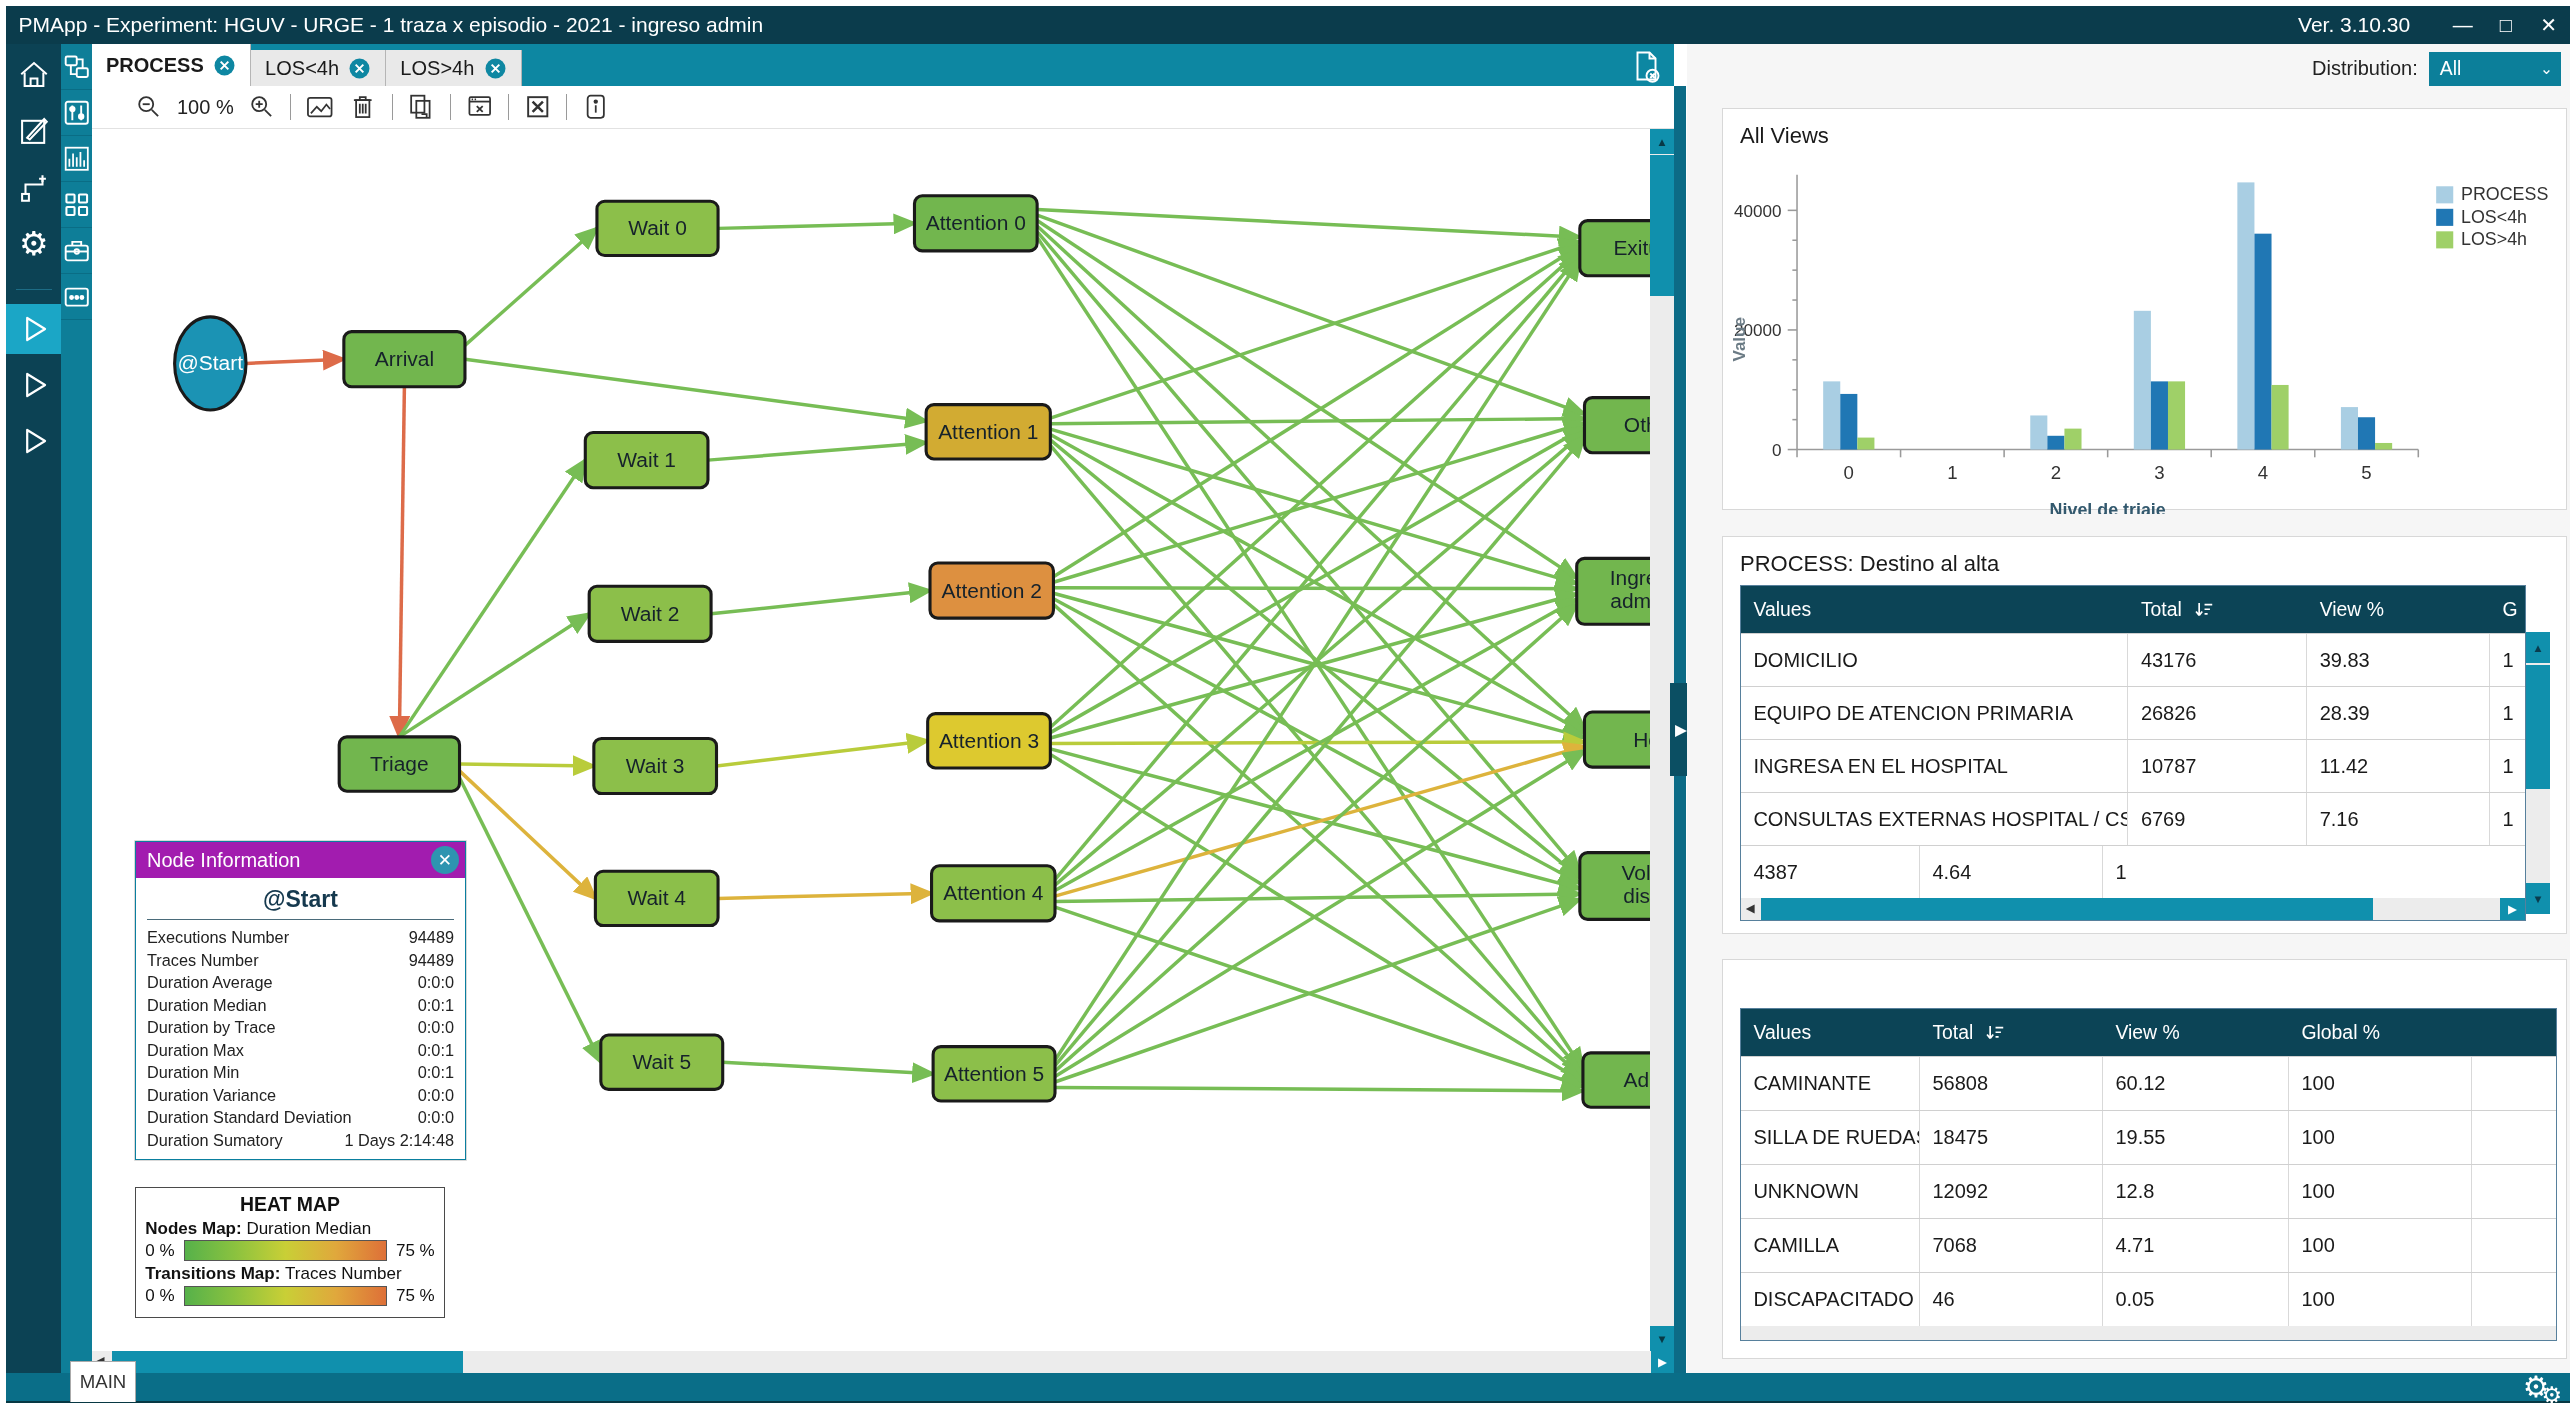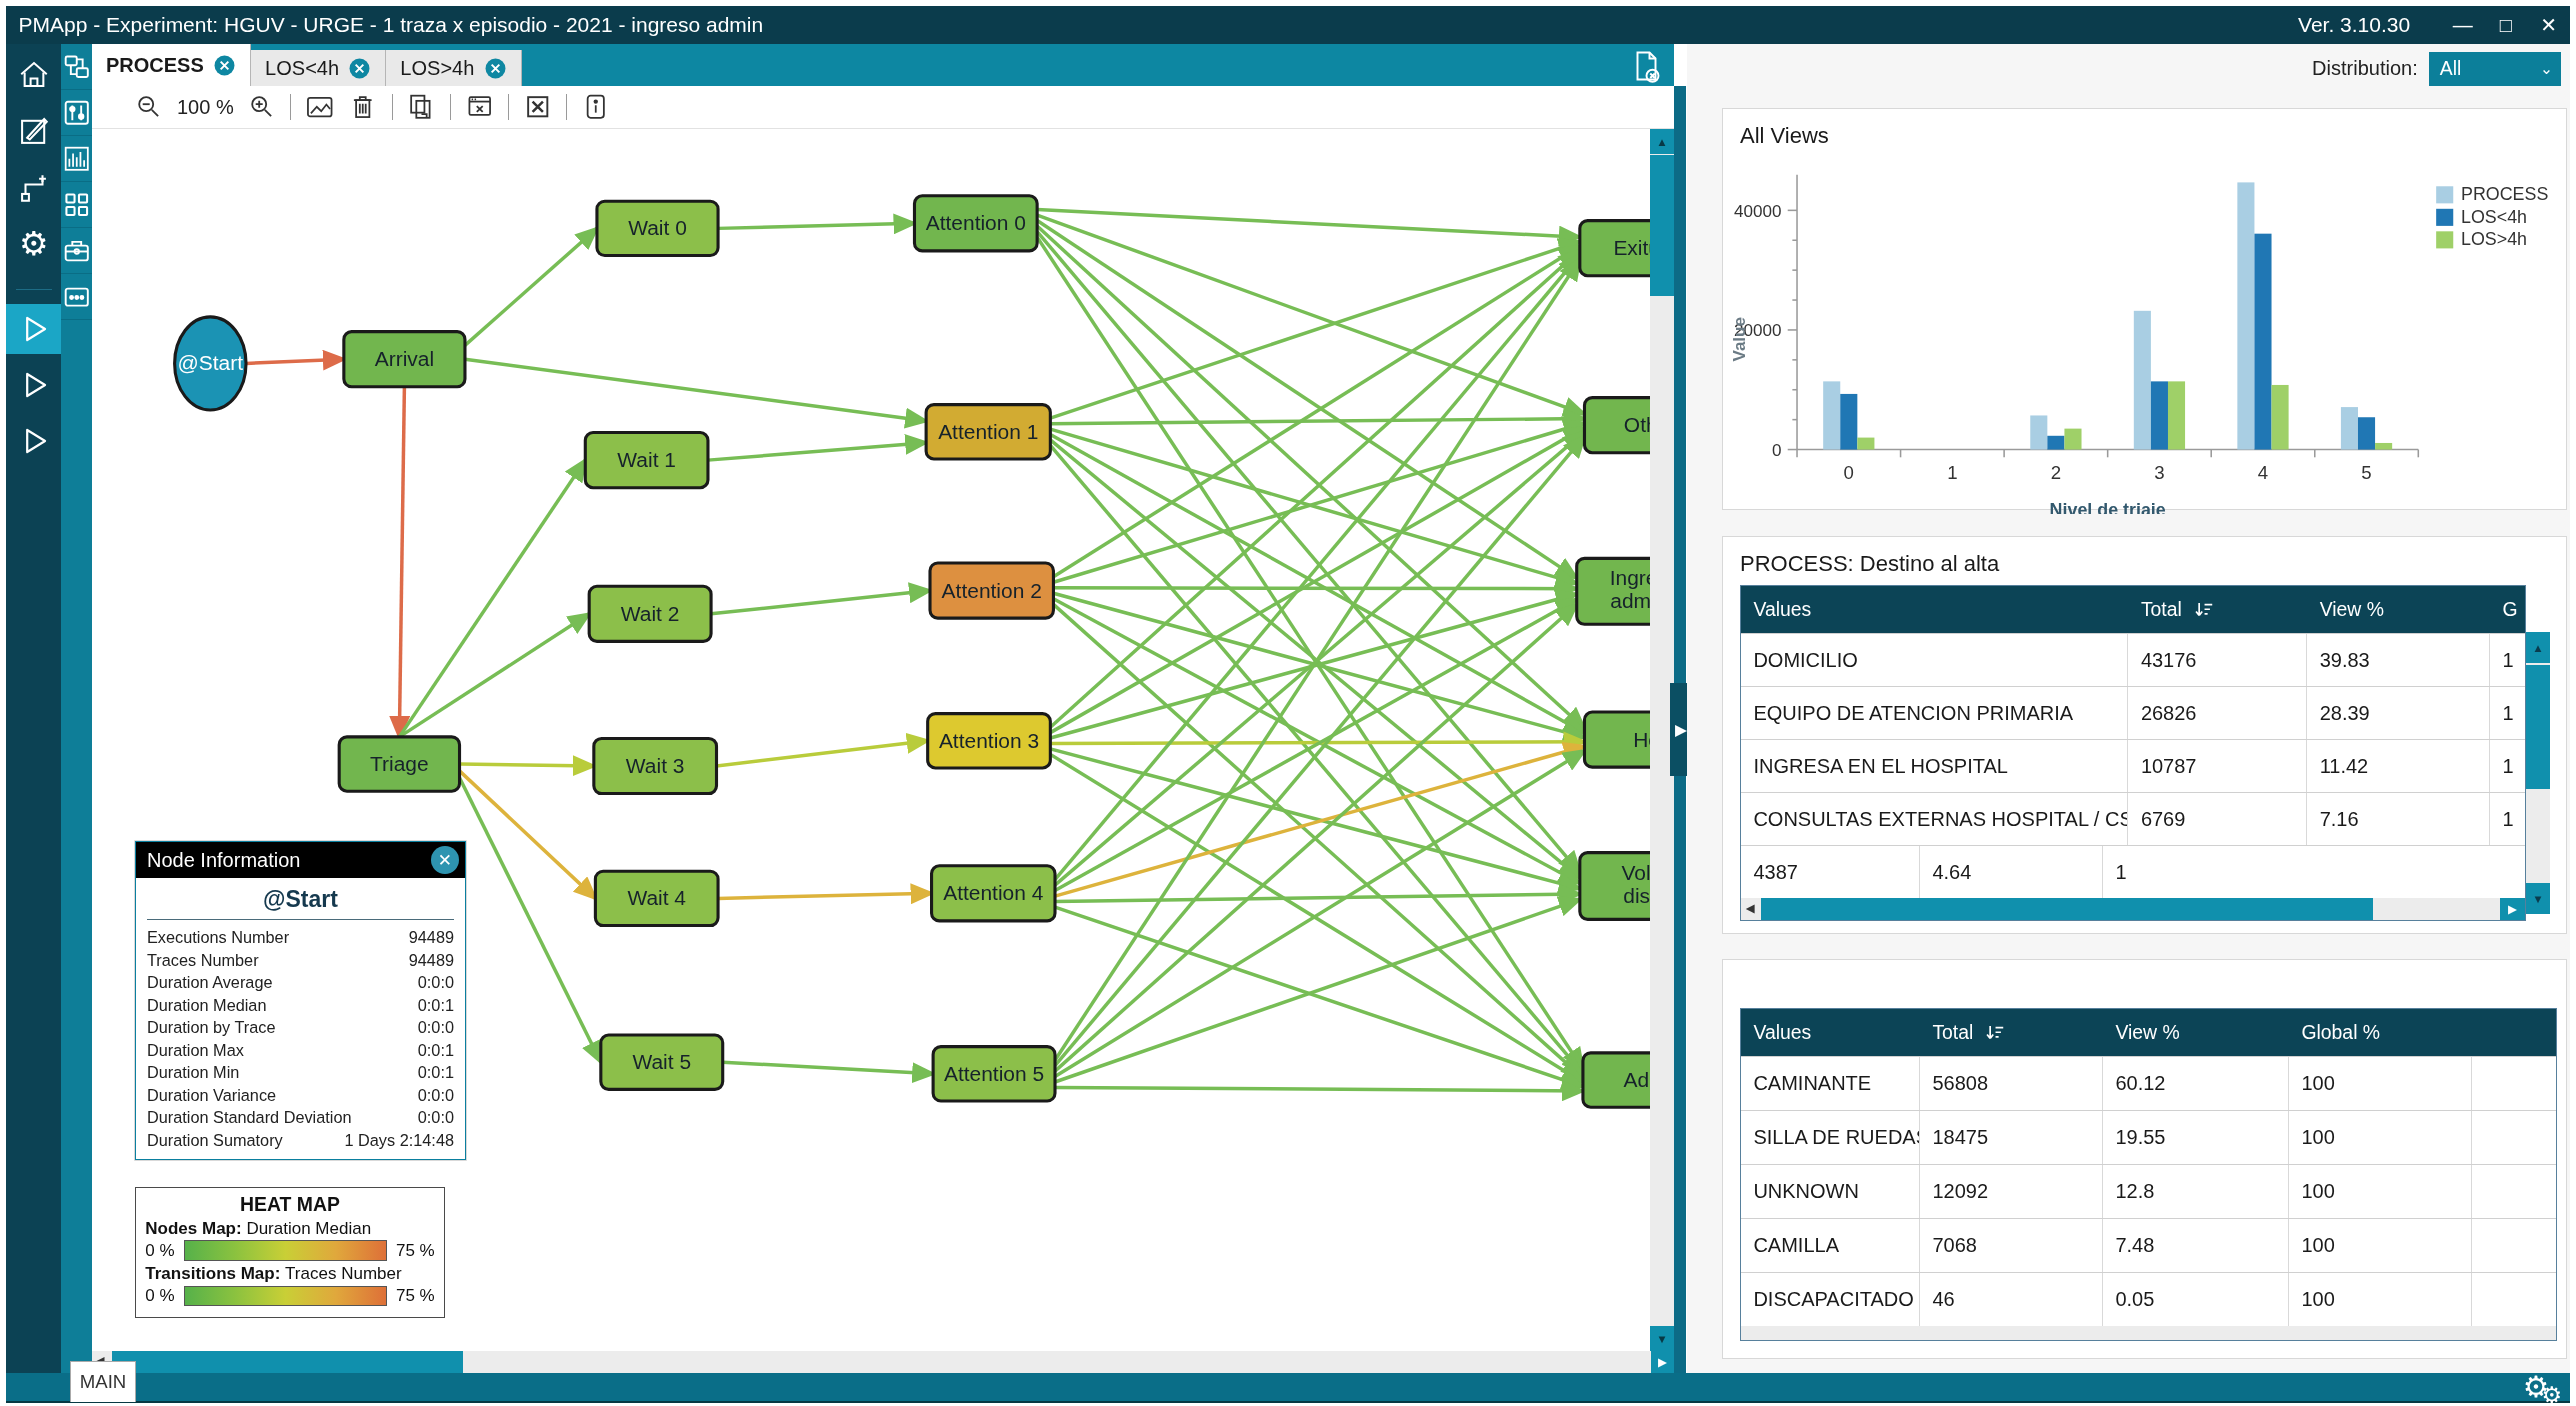--- a/index.html
+++ b/index.html
@@ -25,21 +25,21 @@
   #docx{position:absolute;right:11px;top:3.9px;color:#fff;}
   #toolbar{left:92px;top:86px;width:1582px;height:43px;background:#fff;border-bottom:0.8px solid #e2e2e2;display:flex;align-items:center;gap:14px;padding-left:43px;box-sizing:border-box;color:#333;}
   #toolbar .sep{width:0.8px;height:26.4px;background:#9a9a9a;}
   #toolbar .zl{font-size:20px;color:#222;}
   
   #canvas{left:92px;top:129px;width:1558px;height:1222px;background:#fff;overflow:hidden;}
   #diagram{position:absolute;left:0;top:0;}
   svg text{font-family:"Liberation Sans",sans-serif;}
   
   #nodeInfo{left:43px;top:712px;width:329px;background:#fff;border:1.6px solid #0a7f9f;box-shadow:0 0 0 0.8px #d0d0d0;}
-  #nodeInfo .hdr{background:#000000;color:#fff;height:36px;display:flex;align-items:center;font-size:20px;padding-left:11px;}
+  #nodeInfo .hdr{background:#a21caf;color:#fff;height:36px;display:flex;align-items:center;font-size:20px;padding-left:11px;}
   #nodeInfo .hdr .x{margin-left:auto;margin-right:6.2px;width:28px;height:28px;border-radius:50%;background:#2e94b0;color:#fff;font-size:17px;display:flex;align-items:center;justify-content:center;}
   #nodeInfo .nodeName{font-size:23px;font-weight:bold;color:#15394e;text-align:center;margin:7.8px 0 6.2px 0;}
   #nodeInfo .rule{border-top:1.6px solid #4a6b7a;margin:0 11px 6.2px 11px;}
   #nodeInfo .row{display:flex;justify-content:space-between;font-size:16.3px;color:#222;line-height:22.5px;padding:0 11px;}
   #nodeInfo .pad{height:7.8px;}
   
   #heatmap{left:43px;top:1058px;width:308px;height:129px;background:#fff;border:1.6px solid #4a4a4a;}
   #heatmap .t{font-size:19.4px;font-weight:bold;text-align:center;margin-top:4.7px;color:#111;}
   #heatmap .lbl{font-size:17px;margin:3.1px 0 1.6px 9.3px;color:#111;}
   #heatmap .lbl b{font-weight:bold;}
@@ -700,21 +700,21 @@
             <div class="trow" style="height: 53px;">
               <div class="tc" style="width: 179px;">UNKNOWN</div>
               <div class="tc" style="width: 183px;">12092</div>
               <div class="tc" style="width: 186px;">12.8</div>
               <div class="tc" style="width: 183px;">100</div>
               <div class="tc" style="width: 84px;"></div>
             </div>
             <div class="trow" style="height: 53px;">
               <div class="tc" style="width: 179px;">CAMILLA</div>
               <div class="tc" style="width: 183px;">7068</div>
-              <div class="tc" style="width: 186px;">7.48</div>
+              <div class="tc" style="width: 186px;">4.71</div>
               <div class="tc" style="width: 183px;">100</div>
               <div class="tc" style="width: 84px;"></div>
             </div>
             <div class="trow" style="height: 53px;">
               <div class="tc" style="width: 179px;">DISCAPACITADO</div>
               <div class="tc" style="width: 183px;">46</div>
               <div class="tc" style="width: 186px;">0.05</div>
               <div class="tc" style="width: 183px;">100</div>
               <div class="tc" style="width: 84px;"></div>
             </div>

